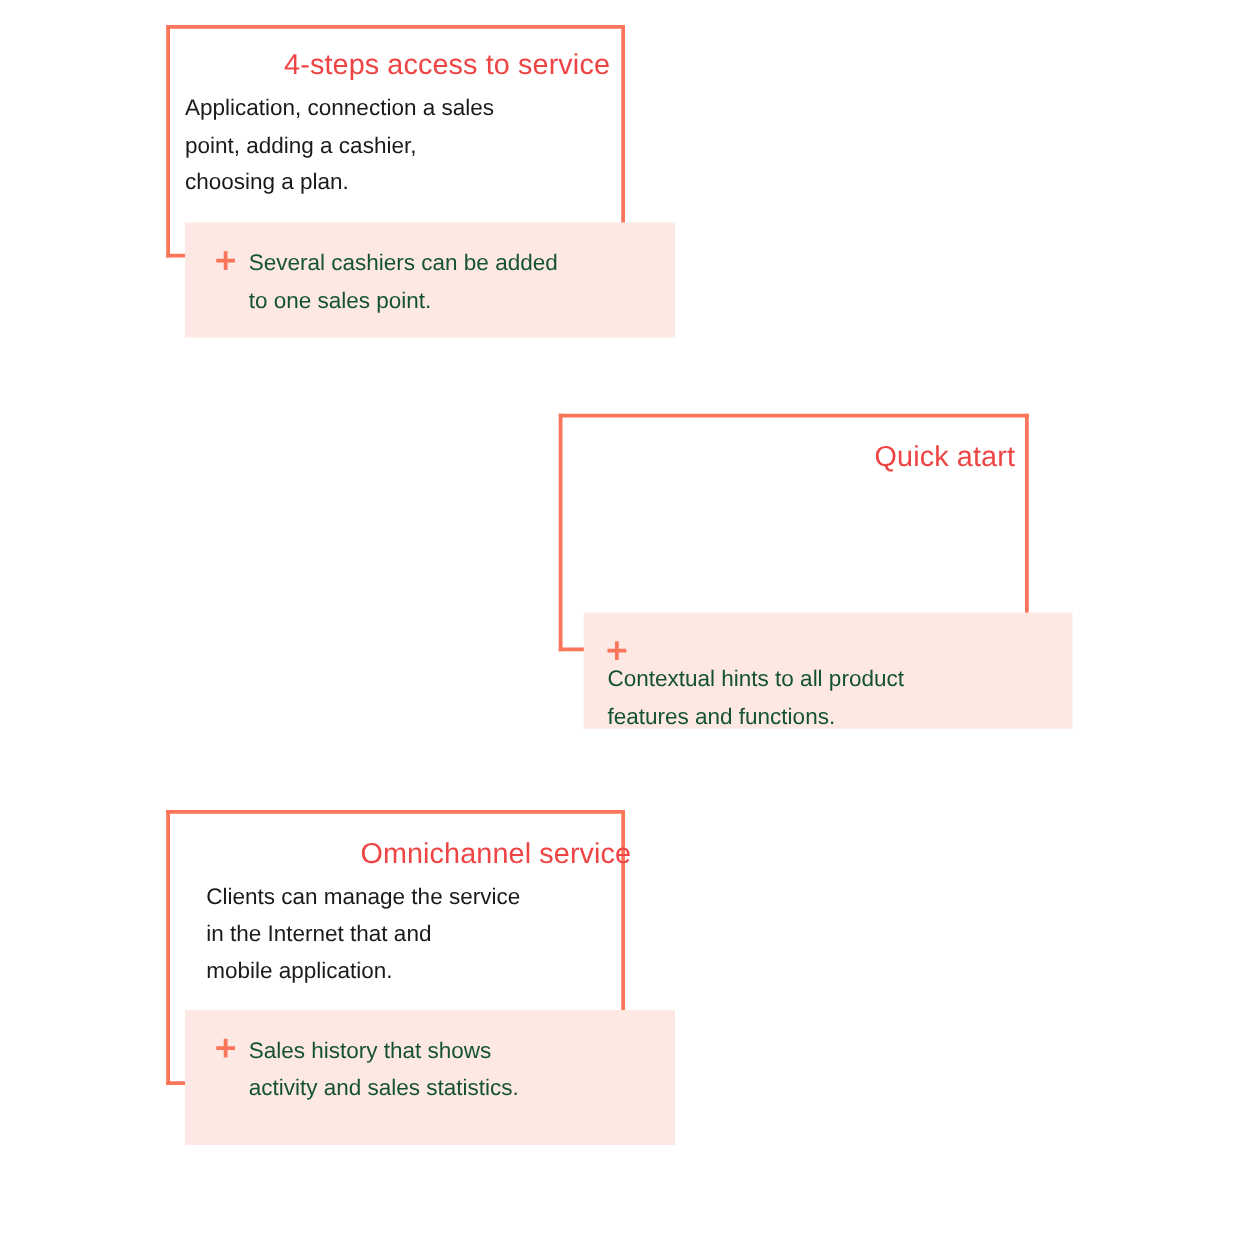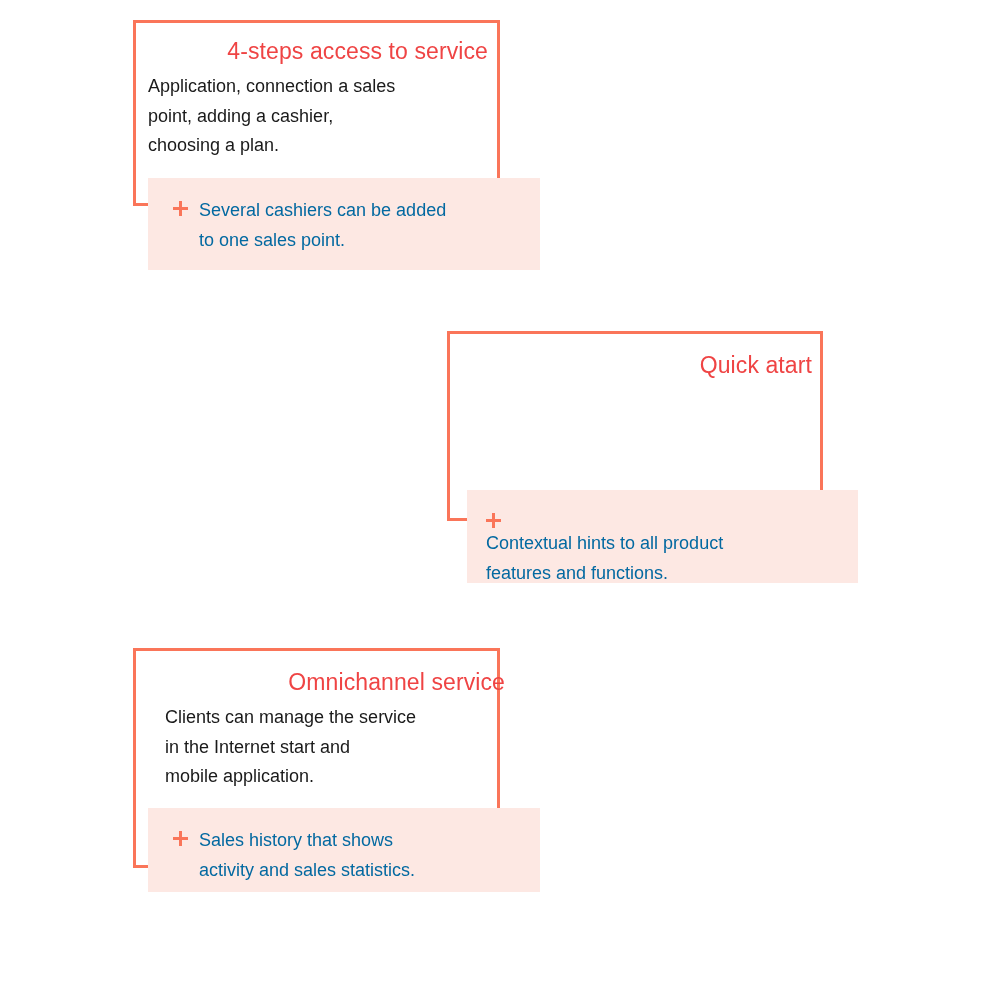--- a/index.html
+++ b/index.html
@@ -107,21 +107,21 @@
     width: 15px;
     height: 3px;
   }
   .plus-icon::after {
     left: 6px;
     top: 0;
     width: 3px;
     height: 15px;
   }
   .callout-text {
-    color: #0369a1;
+    color: #14532d;
     font-size: 18px;
     line-height: 30px;
     white-space: pre-line;
   }
 </style>
 </head>
 <body>
 
 <div id="page-root">
 
@@ -166,28 +166,28 @@
     <h3 class="card-title">Quick atart</h3>
   </div>
 
   <div class="card" style="left:133px; top:648px; width:367px; height:220px;">
     <div class="frame-top" style="width:367px;"></div>
     <div class="frame-left" style="height:220px;"></div>
     <div class="frame-right" style="left:364px; height:162px;"></div>
     <div class="frame-bottom-stub" style="top:217px; width:32px;"></div>
   </div>
 
-  <div class="callout" style="left:148px; top:808px; width:392px; height:84px;">
+  <div class="callout" style="left:148px; top:808px; width:392px; height:108px;">
     <div class="callout-inner" style="left:25px; top:17px; width:330px;">
       <span class="plus-icon"></span>
       <span class="callout-text">Sales history that shows
 activity and sales statistics.</span>
     </div>
   </div>
 
   <div class="card-text" style="left:148px; top:667px; width:340px;margin-left:17px;">
     <h3 class="card-title">Omnichannel service</h3>
     <p class="card-body">Clients can manage the service
-in the Internet start and
+in the Internet that and
 mobile application.</p>
   </div>
 
 </div>
 
 </body></html>

